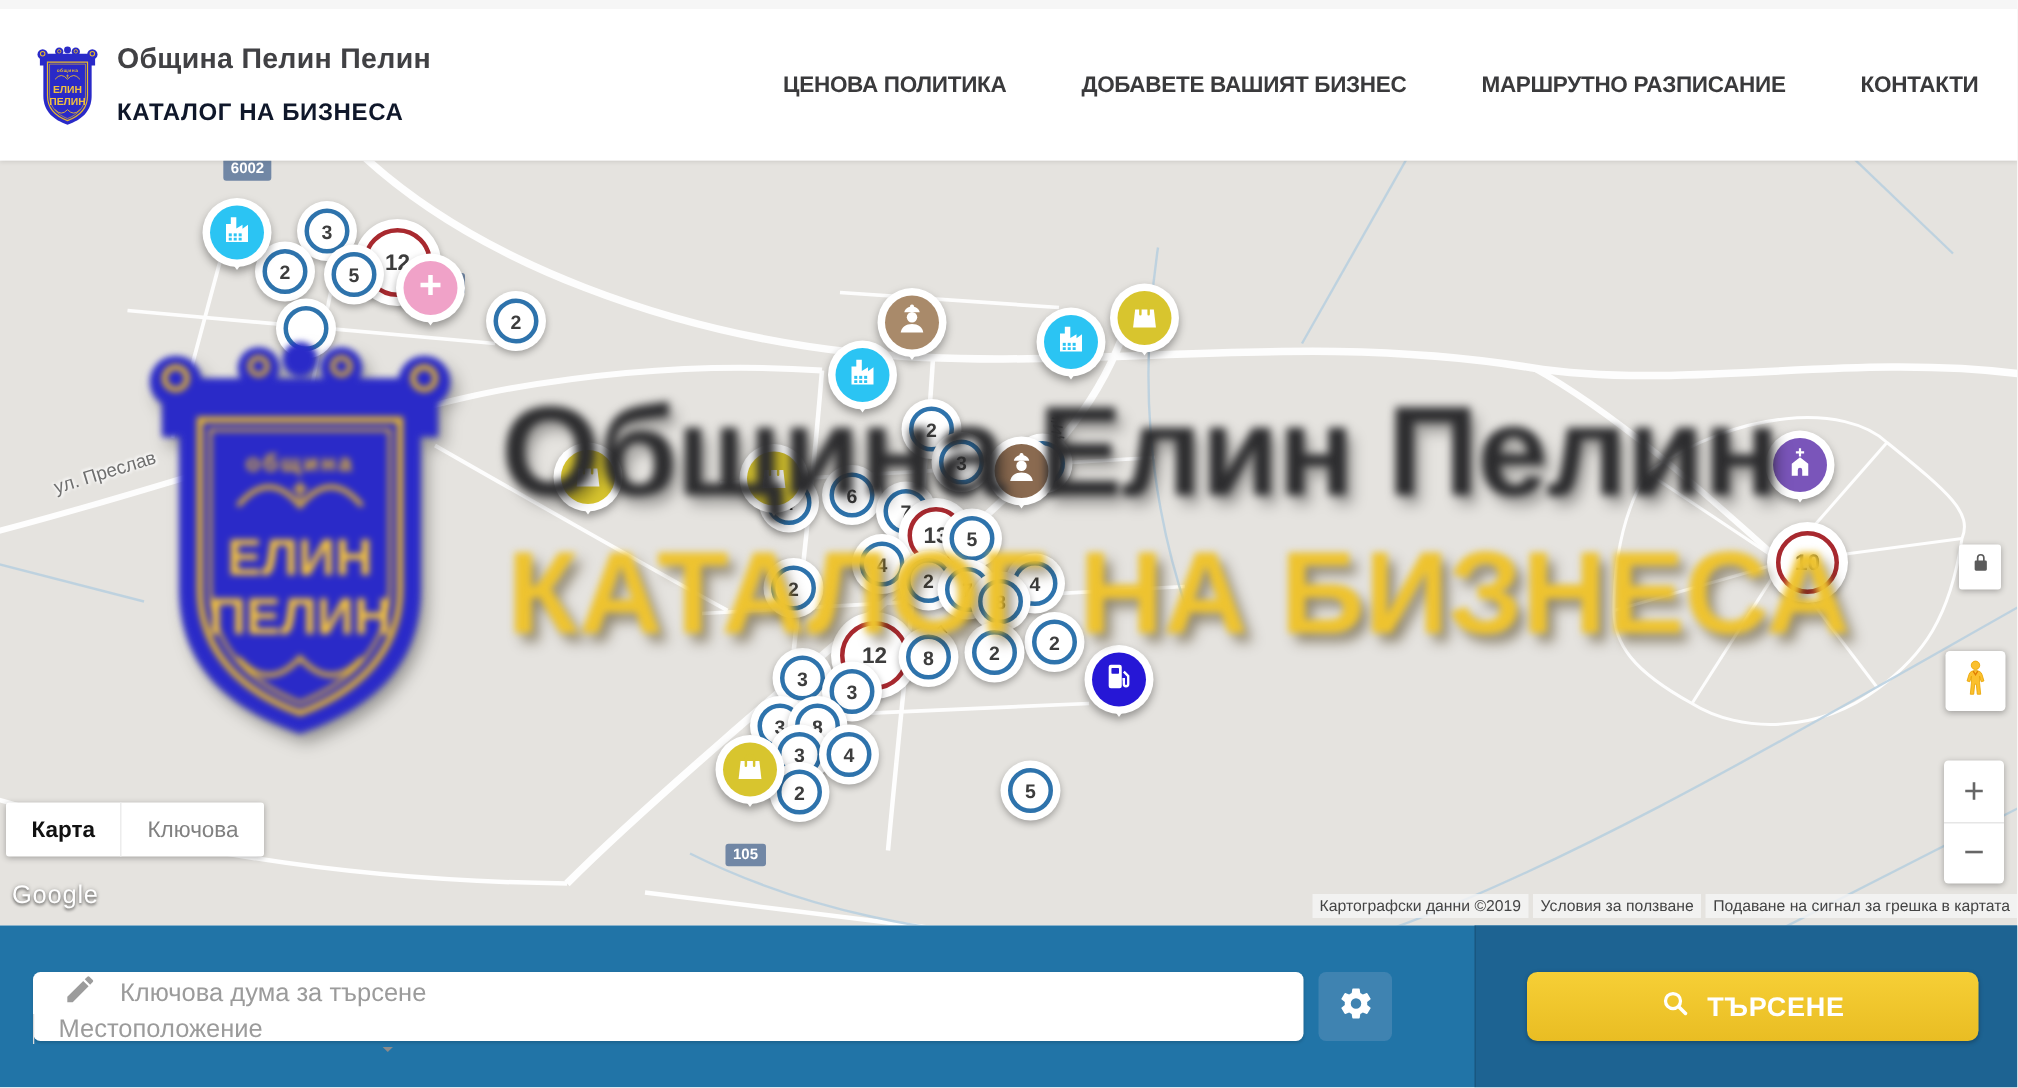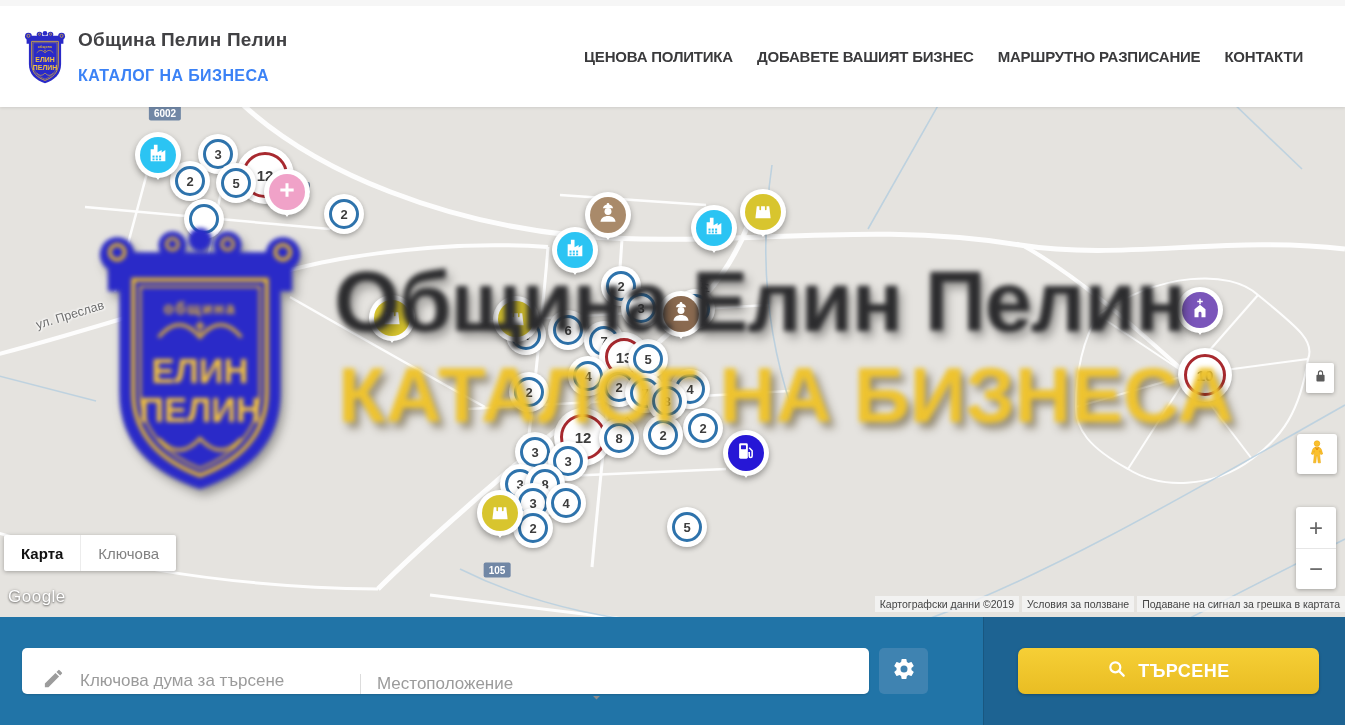--- a/index.html
+++ b/index.html
@@ -6,22 +6,22 @@
   *{box-sizing:border-box;font-family:"Liberation Sans",sans-serif;}
   .page{position:relative;width:1345px;height:725px;overflow:hidden;background:#fff;}
 
   
   .header{position:absolute;left:0;top:0;width:1345px;height:107px;background:#fff;
           display:flex;align-items:center;justify-content:space-between;
           box-shadow:0 1px 3px rgba(0,0,0,.10);z-index:50;border-top:6px solid #f6f6f6;}
   .brand{display:flex;align-items:center;gap:10px;padding-left:22px;cursor:pointer;}
   .brand-crest svg{width:46px;height:56px;display:block;}
   .brand-title{font-size:19px;font-weight:700;color:#414144;letter-spacing:.2px;}
-  .brand-subtitle{font-size:16px;font-weight:800;color:#3b82f6;letter-spacing:.4px;margin-top:16px;}
-  .nav{display:flex;gap:24px;padding-right:42px;}
+  .brand-subtitle{font-size:16px;font-weight:800;color:#0f172a;letter-spacing:.4px;margin-top:16px;}
+  .nav{display:flex;gap:50px;padding-right:26px;}
   .nav a{font-size:15px;font-weight:700;color:#3a3a3c;text-decoration:none;letter-spacing:-.2px;cursor:pointer;}
 
   
   .map{position:absolute;left:0;top:107px;width:1345px;height:510px;background:#e5e3df;overflow:hidden;cursor:grab;}
   .roads{position:absolute;left:0;top:0;}
   .streetlabel{position:absolute;color:#6f6f6f;font-size:12.5px;white-space:nowrap;
                text-shadow:0 0 3px #fff,1px 1px 2px #fff,-1px -1px 2px #fff;z-index:3;}
   .roadlabel{position:absolute;transform:translate(-50%,-50%);background:#7187a5;color:#fff;
              font-size:10px;font-weight:700;padding:1px 5px;border-radius:2px;min-width:12px;min-height:14px;
              text-align:center;z-index:4;line-height:13px;}
@@ -69,21 +69,21 @@
   .ctrl-zoom{left:1296px;top:400px;width:40px;height:82px;border-radius:3px;flex-direction:column;padding:0;}
   .zoom-btn{width:40px;height:41px;display:flex;align-items:center;justify-content:center;
             font-size:24px;color:#666;cursor:pointer;user-select:none;}
   .zoom-btn.minus{border-top:1px solid #e6e6e6;}
 
   
   .search{position:absolute;left:0;top:617px;width:1345px;height:108px;background:#2174a7;display:flex;}
   .search-left{position:relative;width:983px;height:108px;}
   .search-right{position:relative;width:362px;height:108px;background:#1d6392;border-left:1px solid rgba(0,0,0,.12);}
   .sbar{position:absolute;left:22px;top:31px;width:847px;height:46px;background:#fff;border-radius:5px;
-        display:flex;align-items:flex-end;box-shadow:0 1px 2px rgba(0,0,0,.15);}
+        display:flex;align-items:flex-start;box-shadow:0 1px 2px rgba(0,0,0,.15);flex-direction:column;}
   .cell{display:flex;align-items:center;}
   .cell-input{width:338px;padding-left:20px;gap:13px;}
   .cell-input input{border:0;outline:none;flex:1;font-size:17px;color:#555;background:transparent;}
   .cell-input input::placeholder{color:#9b9b9b;}
   .cell-select{position:relative;border-left:1px solid #dcdcdc;padding-left:16px;color:#9b9b9b;font-size:17px;cursor:pointer;}
   .cell-cat{width:253px;}
   .cell-loc{width:256px;border-top-right-radius:5px;border-bottom-right-radius:5px;}
   .cell-select .chev{position:absolute;right:12px;top:16px;}
   .gear-btn{position:absolute;left:879px;top:31px;width:49px;height:46px;background:#3f83b1;border-radius:5px;
             display:flex;align-items:center;justify-content:center;cursor:pointer;}

